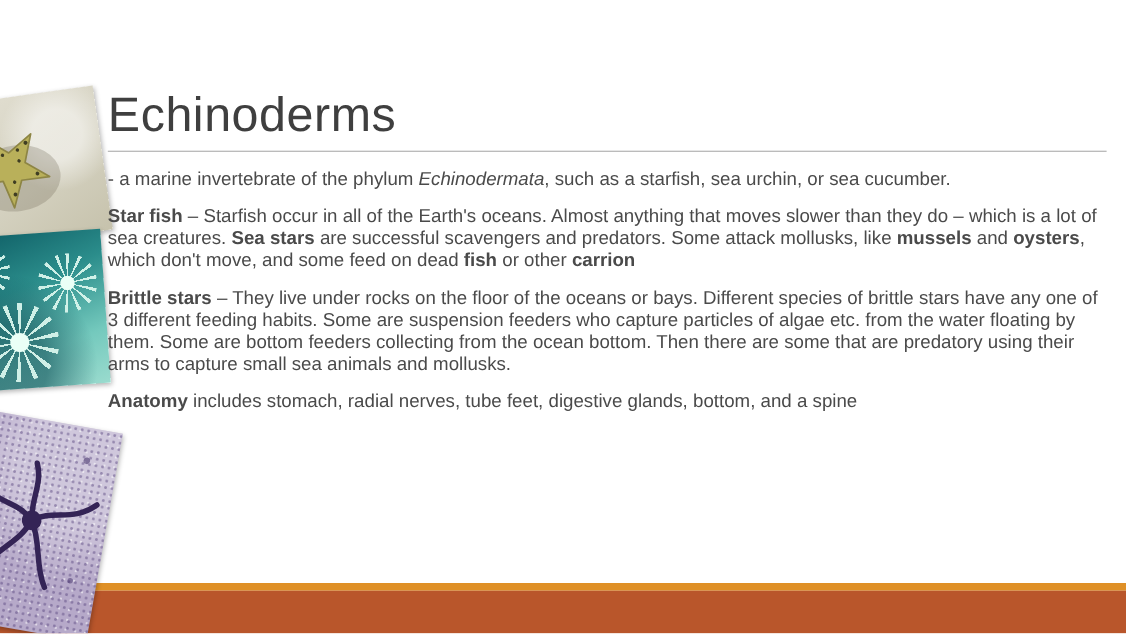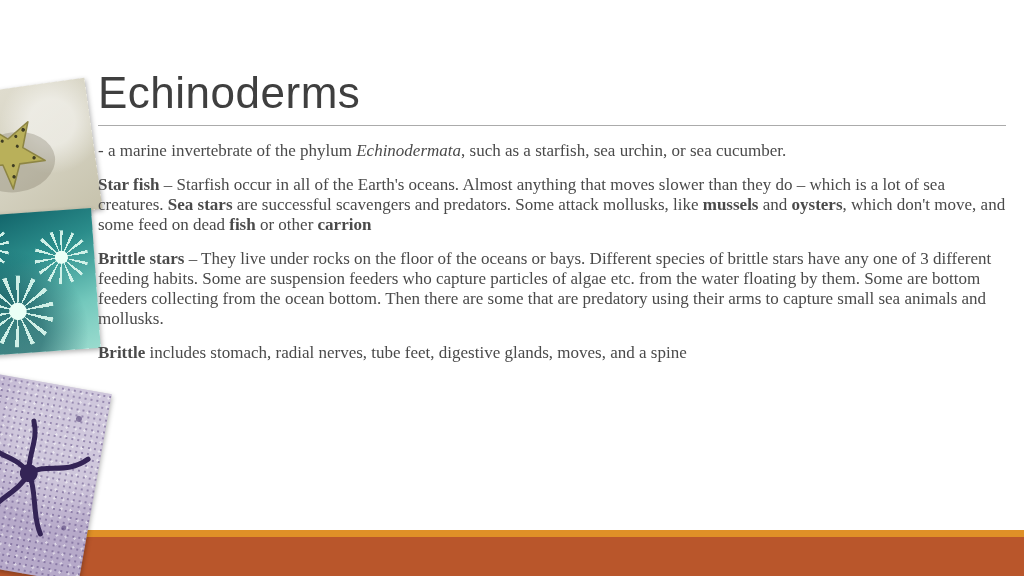--- a/index.html
+++ b/index.html
@@ -58,36 +58,35 @@
     background-color:#b6a9c9;
     background-image:
       radial-gradient(rgba(82,62,122,.45) 1px,transparent 1.5px),
       radial-gradient(rgba(255,255,255,.55) 1px,transparent 1.4px),
       radial-gradient(circle at 70% 20%, rgba(255,255,255,.35) 0 30%, transparent 60%);
     background-size:6px 6px,9px 9px,100% 100%;
   }
 
   
   .content{
-    position:absolute;left:98px;top:68px;width:908px;z-index:3;
+    position:absolute;left:98px;top:80px;width:908px;z-index:3;
   }
   .title{
     font-size:44px;line-height:50px;font-weight:300;
     color:var(--title-text,#3f3f3f);letter-spacing:.5px;margin:0;
   }
   .divider{
     border:none;height:1px;margin:7px 0 0 0;
     background:var(--divider,#ababab);
   }
   .body-text{margin-top:15px;}
   .body-text p{
     margin:0 0 14px 0;
     font-size:17px;line-height:20px;
     color:var(--body-text,#4a4a4a);
-    font-family:Liberation Serif, serif;
   }
   .body-text p b{font-weight:bold;}
   .body-text p i{font-style:italic;}
 </style>
 </head>
 <body>
 
 <div class="slide">
 
   <div class="bar-gold"></div>
@@ -133,17 +132,17 @@
     </svg>
   </div>
 
   <div class="content">
     <h1 class="title">Echinoderms</h1>
     <hr class="divider">
     <div class="body-text">
       <p><span>- a marine invertebrate of the phylum </span><i>Echinodermata</i><span>, such as a starfish, sea urchin, or sea cucumber.</span></p>
       <p><b>Star fish</b><span> – Starfish occur in all of the Earth's oceans. Almost anything that moves slower than they do – which is a lot of sea creatures. </span><b>Sea stars</b><span> are successful scavengers and predators. Some attack mollusks, like </span><b>mussels</b><span> and </span><b>oysters</b><span>, which don't move, and some feed on dead </span><b>fish</b><span> or other </span><b>carrion</b></p>
       <p><b>Brittle stars</b><span> – They live under rocks on the floor of the oceans or bays. Different species of brittle stars have any one of 3 different feeding habits. Some are suspension feeders who capture particles of algae etc. from the water floating by them. Some are bottom feeders collecting from the ocean bottom. Then there are some that are predatory using their arms to capture small sea animals and mollusks.</span></p>
-      <p><b>Brittle</b><span> includes stomach, radial nerves, tube feet, digestive glands, moves, and a spine</span></p>
+      <p><b>Anatomy</b><span> includes stomach, radial nerves, tube feet, digestive glands, bottom, and a spine</span></p>
     </div>
   </div>
 
 </div>
 
 </body></html>

